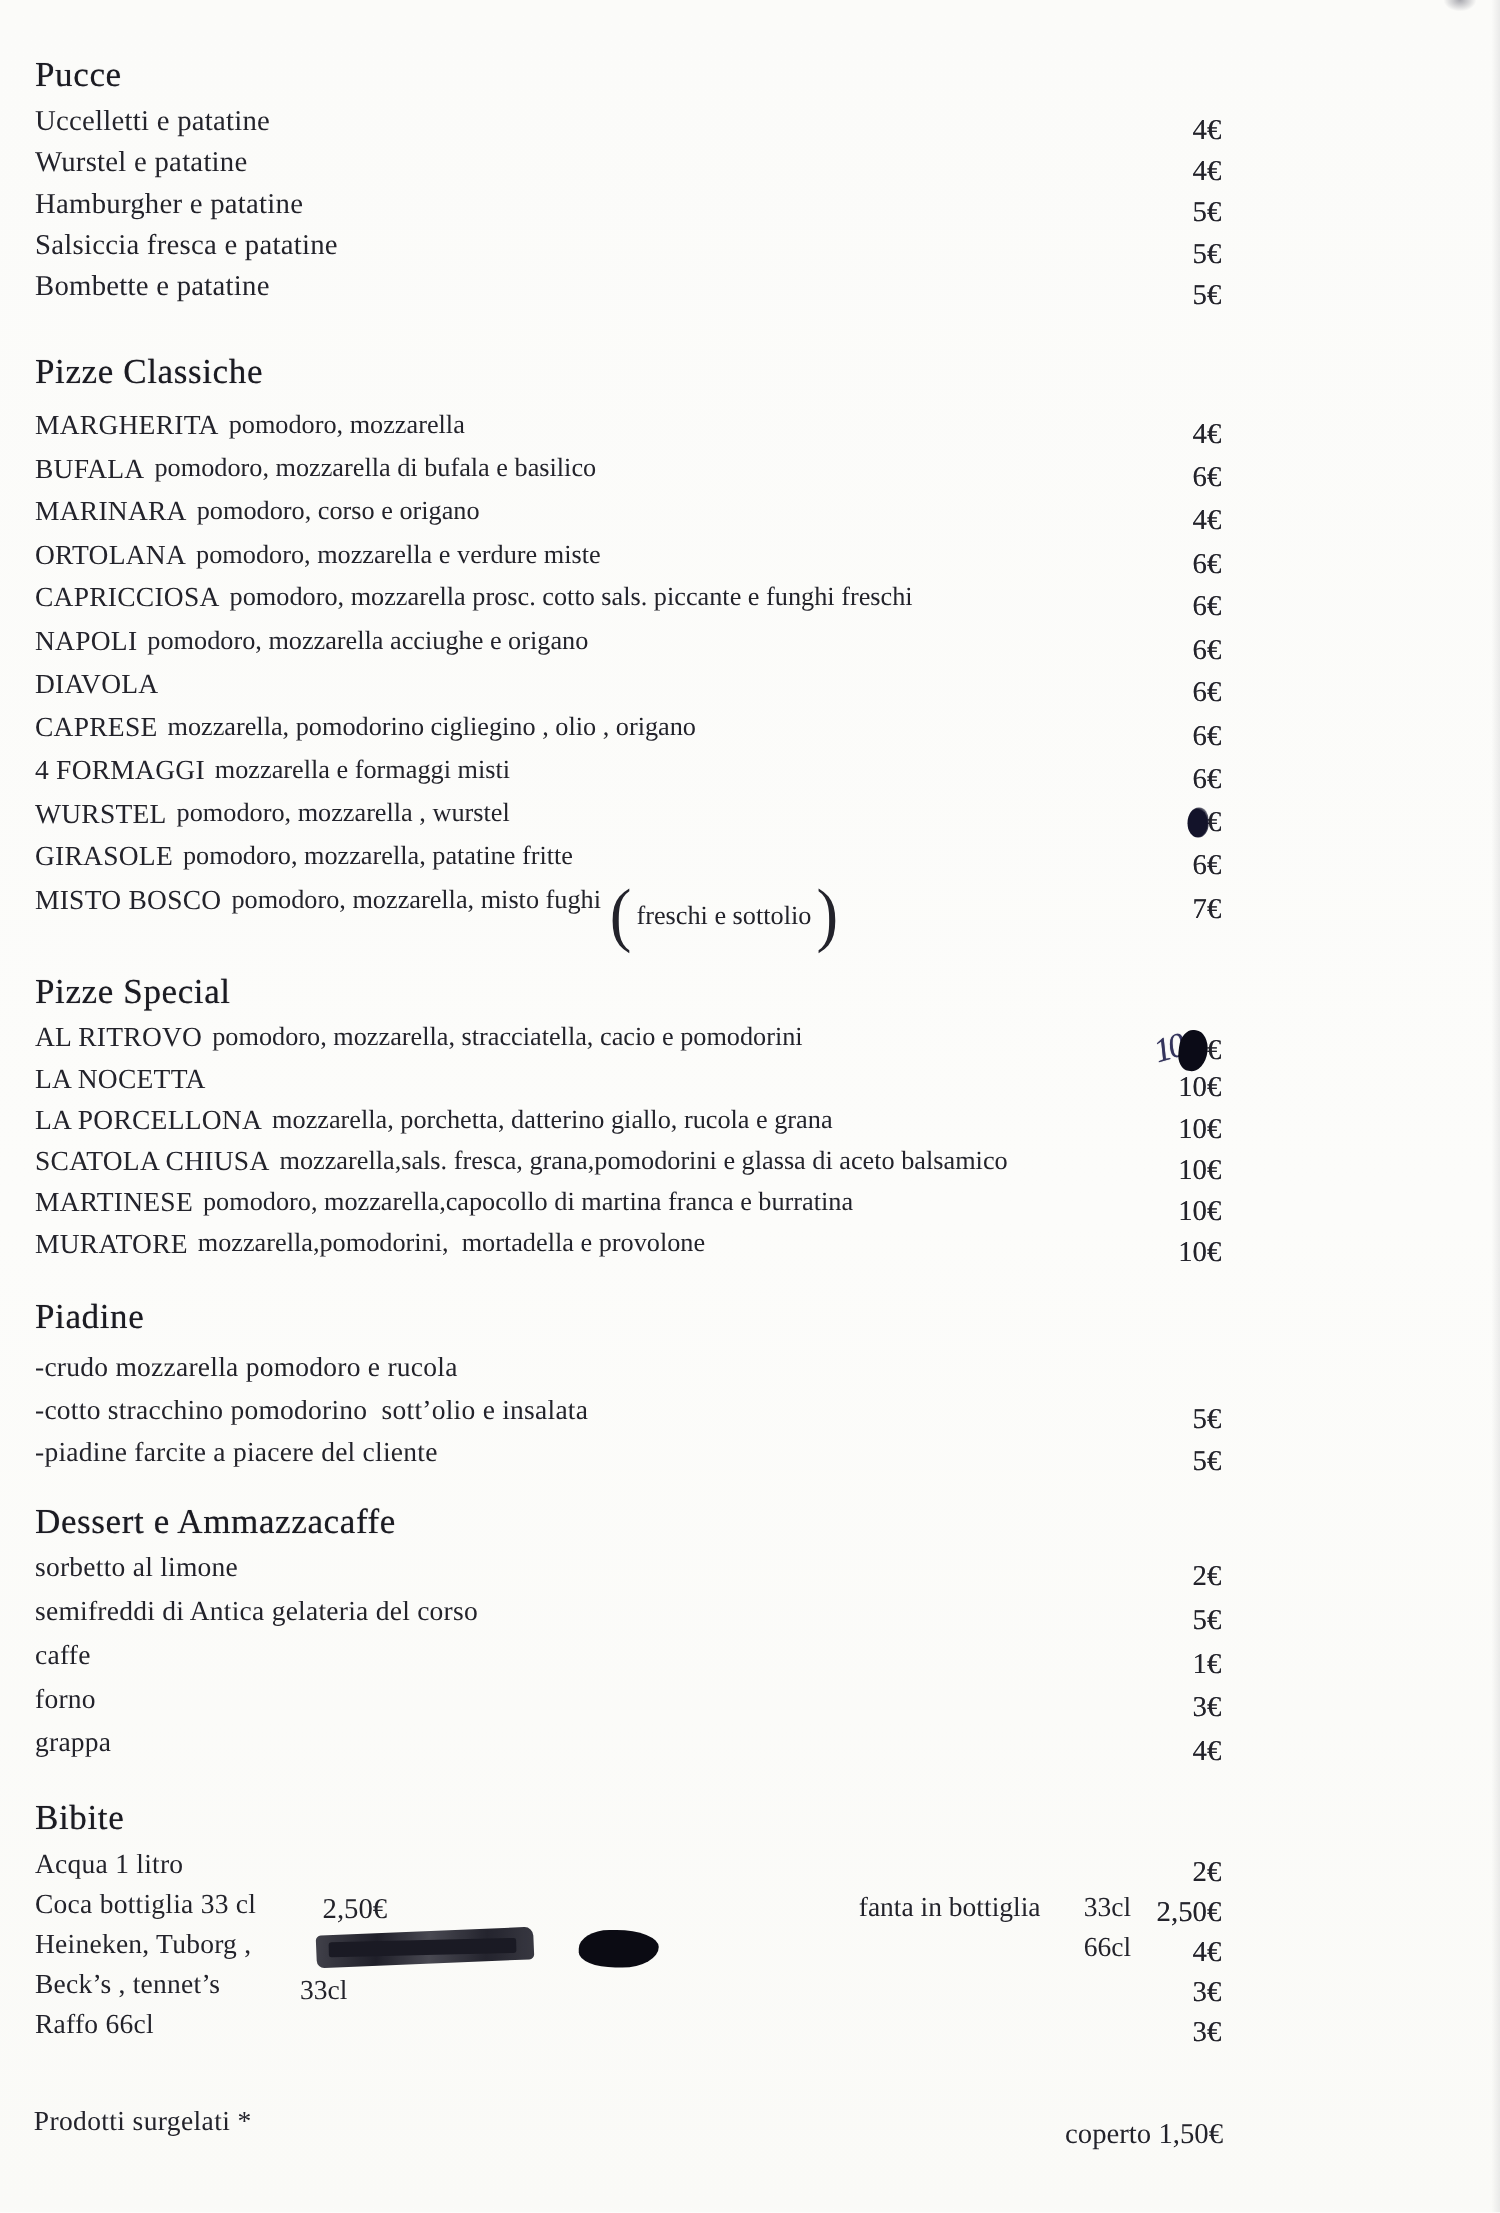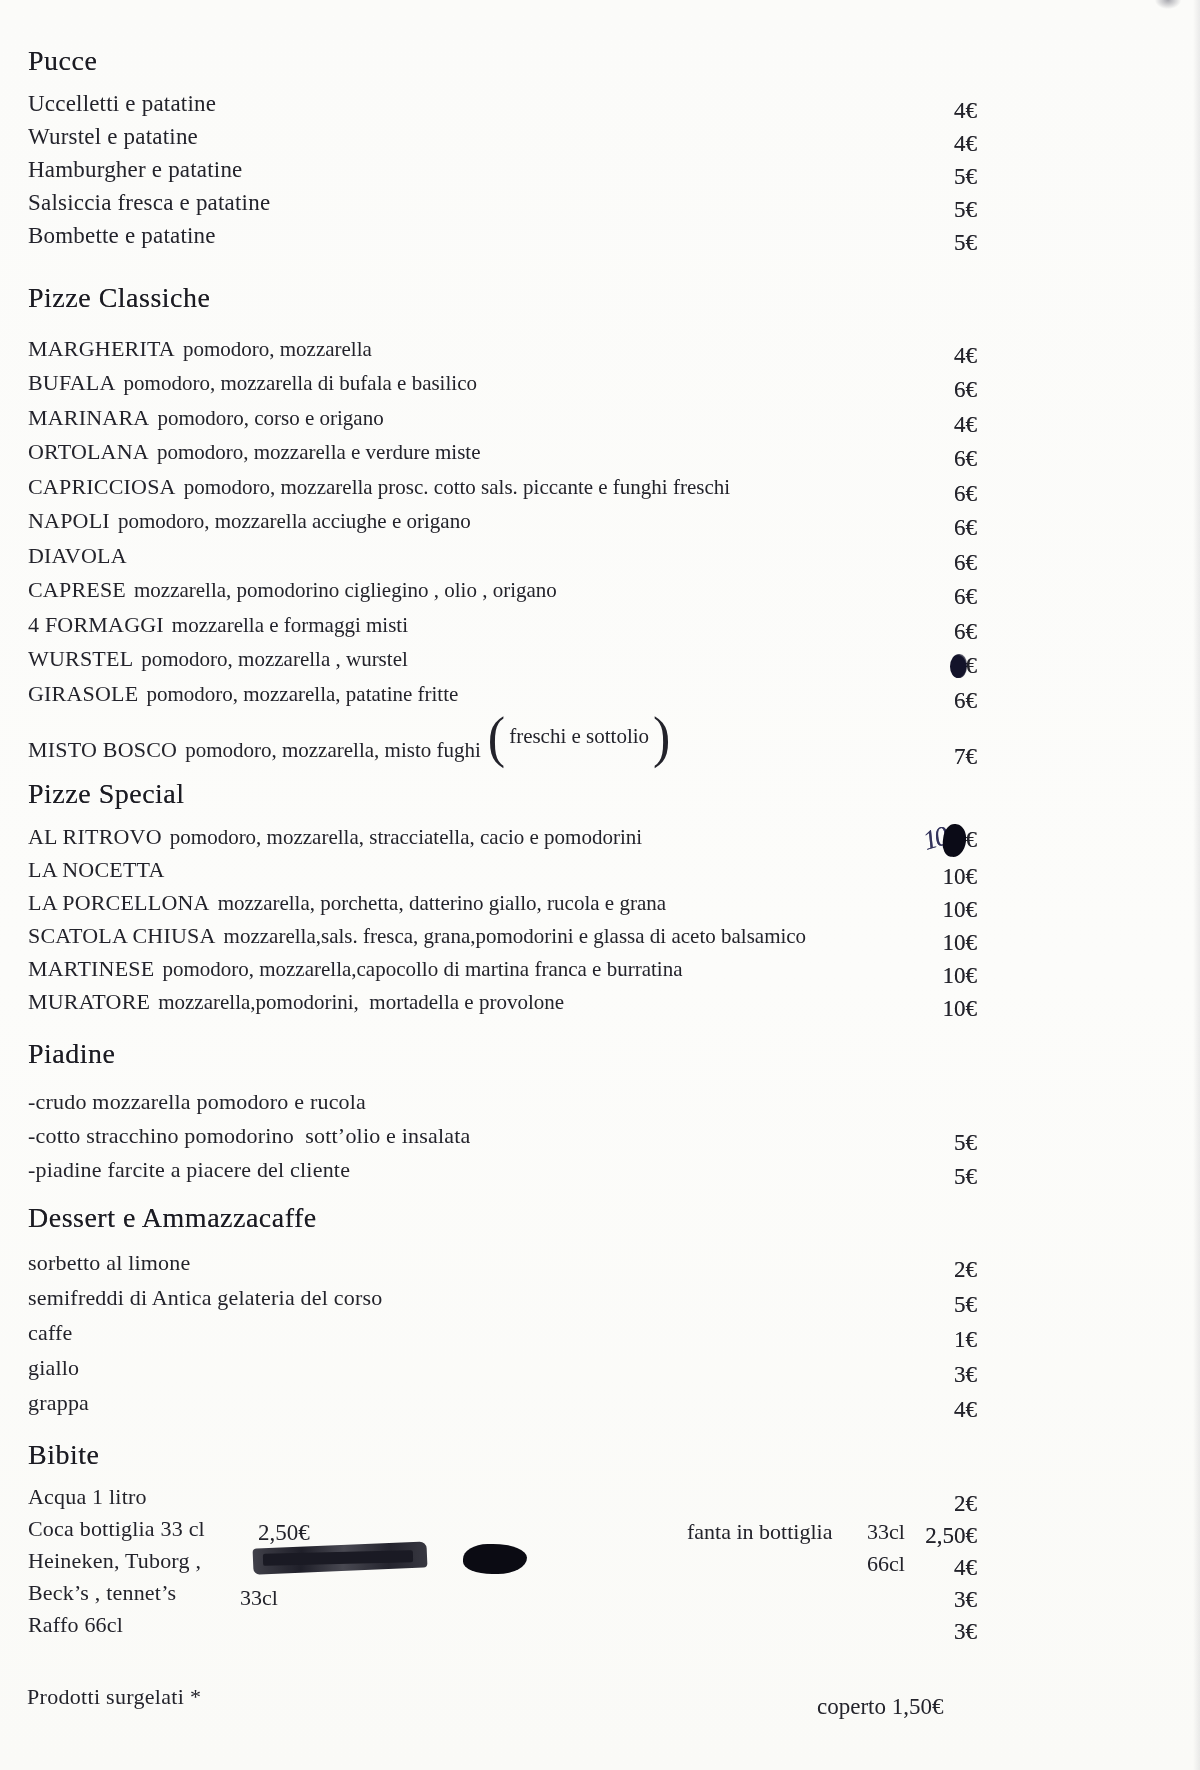--- a/index.html
+++ b/index.html
@@ -10,21 +10,21 @@
         font-family:"Liberation Serif","DejaVu Serif",serif;}
   .edge-right{position:absolute;right:0;top:0;width:7px;height:100%;
         background:linear-gradient(90deg,rgba(0,0,0,0),rgba(120,120,130,.13))}
   .corner-speck{position:absolute;left:1155px;top:0;width:26px;height:9px;opacity:.75;
         background:radial-gradient(ellipse at 50% 0%,#8d8d96,rgba(140,140,150,0) 72%)}
   .menu{padding:38px 0 0 28px;width:977px}
 
   .title{font-size:28px;font-weight:normal;line-height:46px;margin:0;color:#1b1b22;
          letter-spacing:.5px;text-shadow:0 0 .6px rgba(20,20,30,.65)}
 
-  .row{display:flex;align-items:flex-end;position:relative;height:33px}
+  .row{display:flex;align-items:flex-start;position:relative;height:33px}
   .item-name{font-size:22px;white-space:pre-wrap;letter-spacing:.2px}
   .item-desc{font-size:21px;margin-left:8px;white-space:pre-wrap}
   .price{margin-left:auto;font-size:23px;min-width:86px;text-align:right;
          transform:translateY(7px);white-space:nowrap;
          text-shadow:0 0 .5px rgba(20,20,30,.55)}
   .price-empty{visibility:hidden}
 
   
   .sec-pucce .item-name{font-size:23px}
   .sec-pizze-classiche .title{margin-top:26px;margin-bottom:6px}
@@ -73,21 +73,21 @@
 
   
   .inline-price{position:absolute;left:230px;font-size:23px;transform:translateY(4px)}
   .inline-note{position:absolute;left:212px;font-size:22px;transform:translateY(5px)}
   .right-label{position:absolute;left:659px;font-size:22px;transform:translateY(3px)}
   .right-size{position:absolute;left:839px;font-size:22px;transform:translateY(3px)}
 
   
   .menu-footer{position:relative;margin-top:46px;height:50px}
   .foot-left{position:absolute;left:27px;top:0;font-size:22px;letter-spacing:.3px}
-  .foot-right{position:absolute;left:817px;top:10px;font-size:23px}
+  .foot-right{position:absolute;left:852px;top:10px;font-size:23px}
 </style>
 </head>
 <body>
 
 <div class="page">
   <div class="menu">
       <section class="menu-section sec-pucce">
         <h2 class="title">Pucce</h2>
         <div class="row">
           <span class="item-name">Uccelletti e patatine</span>
@@ -236,21 +236,21 @@
         </div>
         <div class="row">
           <span class="item-name">semifreddi di Antica gelateria del corso</span>
           <span class="price">5€</span>
         </div>
         <div class="row">
           <span class="item-name">caffe</span>
           <span class="price">1€</span>
         </div>
         <div class="row">
-          <span class="item-name">giallo</span>
+          <span class="item-name">forno</span>
           <span class="price">3€</span>
         </div>
         <div class="row">
           <span class="item-name">grappa</span>
           <span class="price">4€</span>
         </div>
       </section>
       <section class="menu-section sec-bibite">
         <h2 class="title">Bibite</h2>
         <div class="row">

